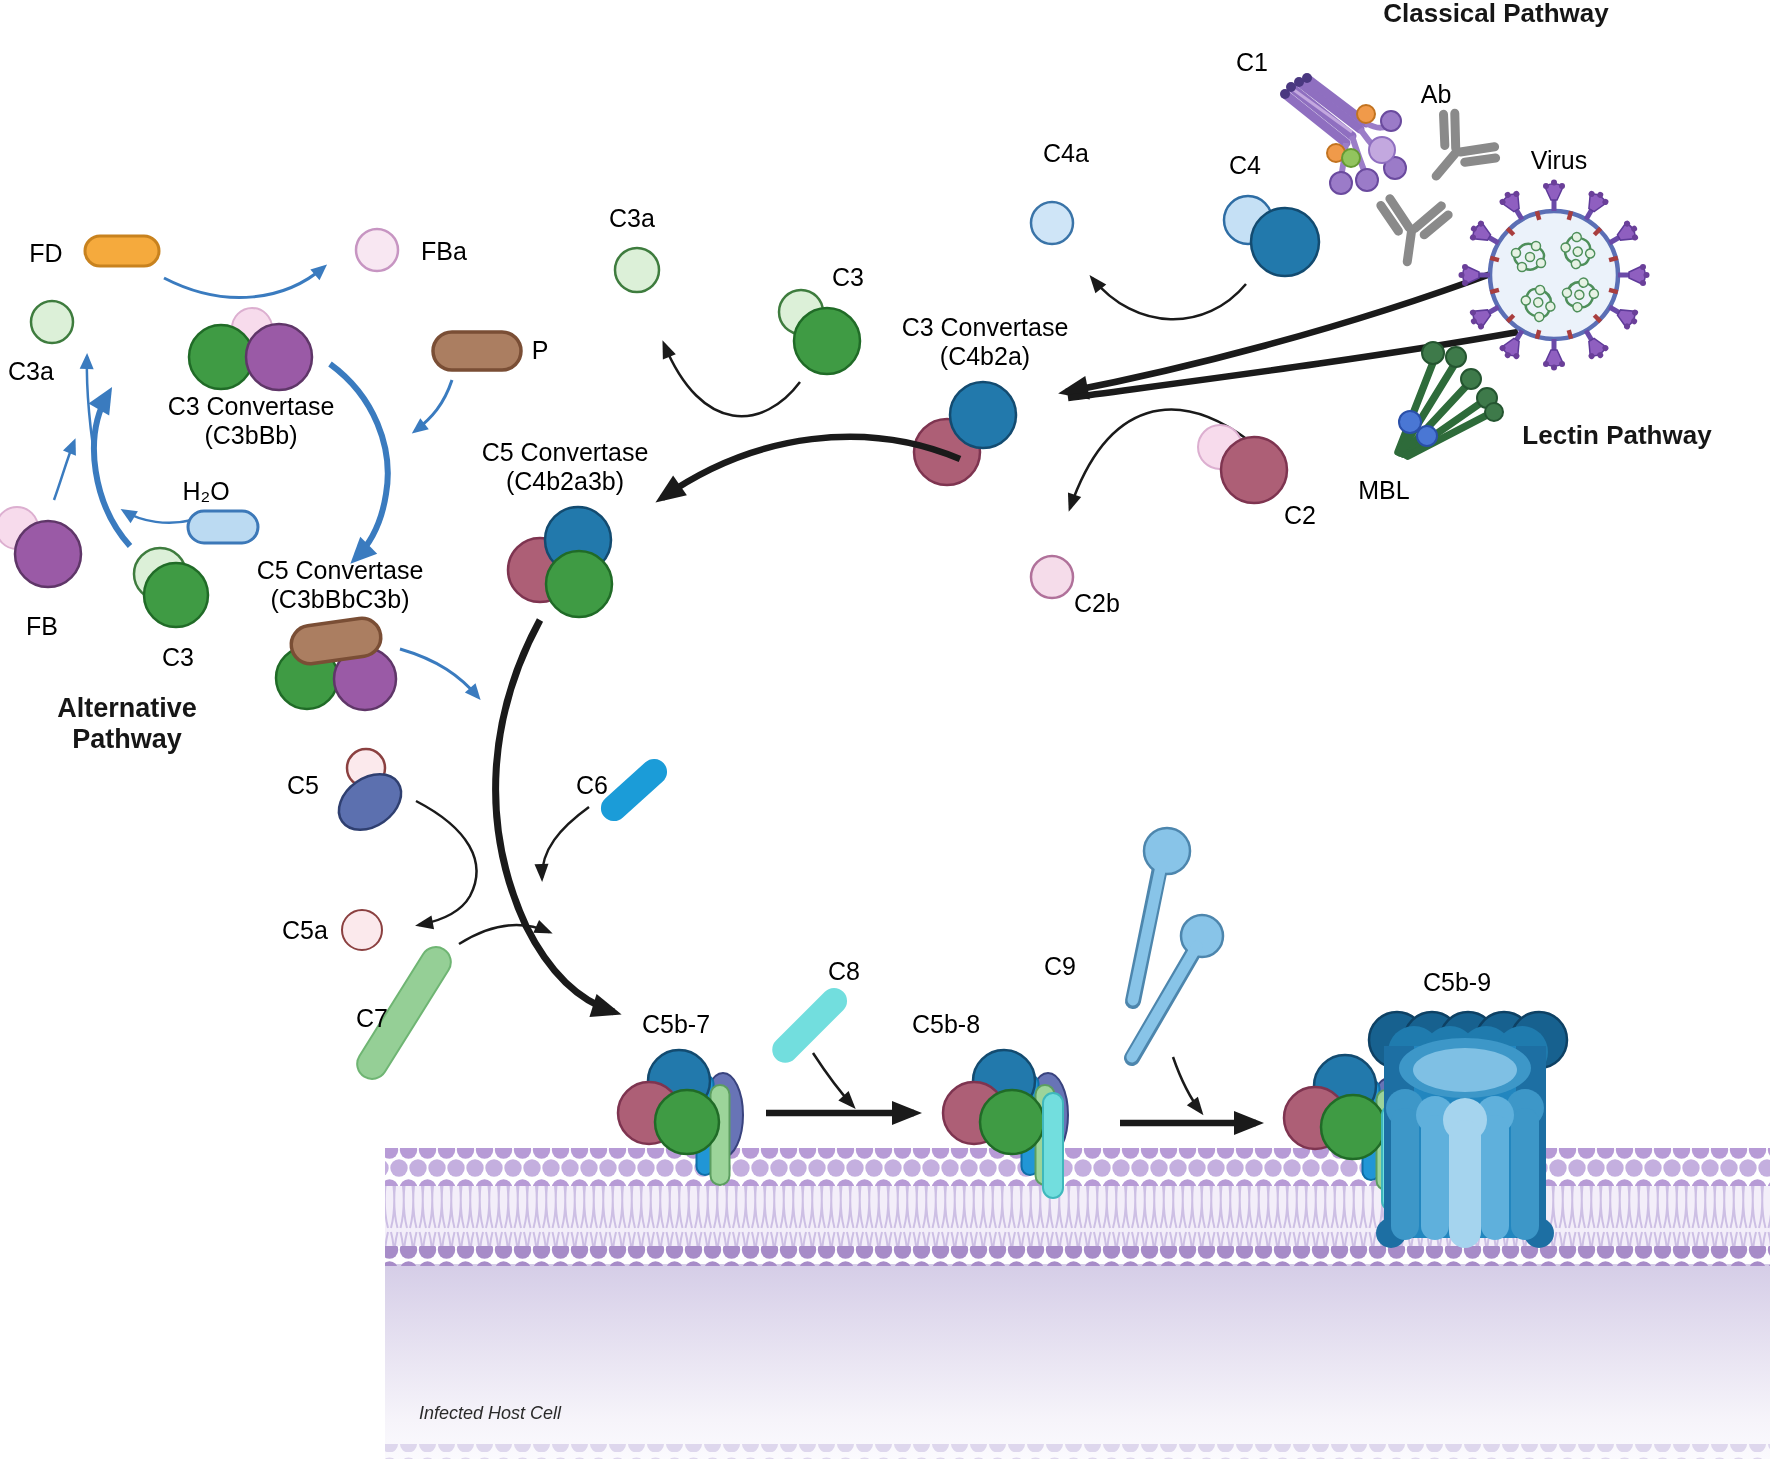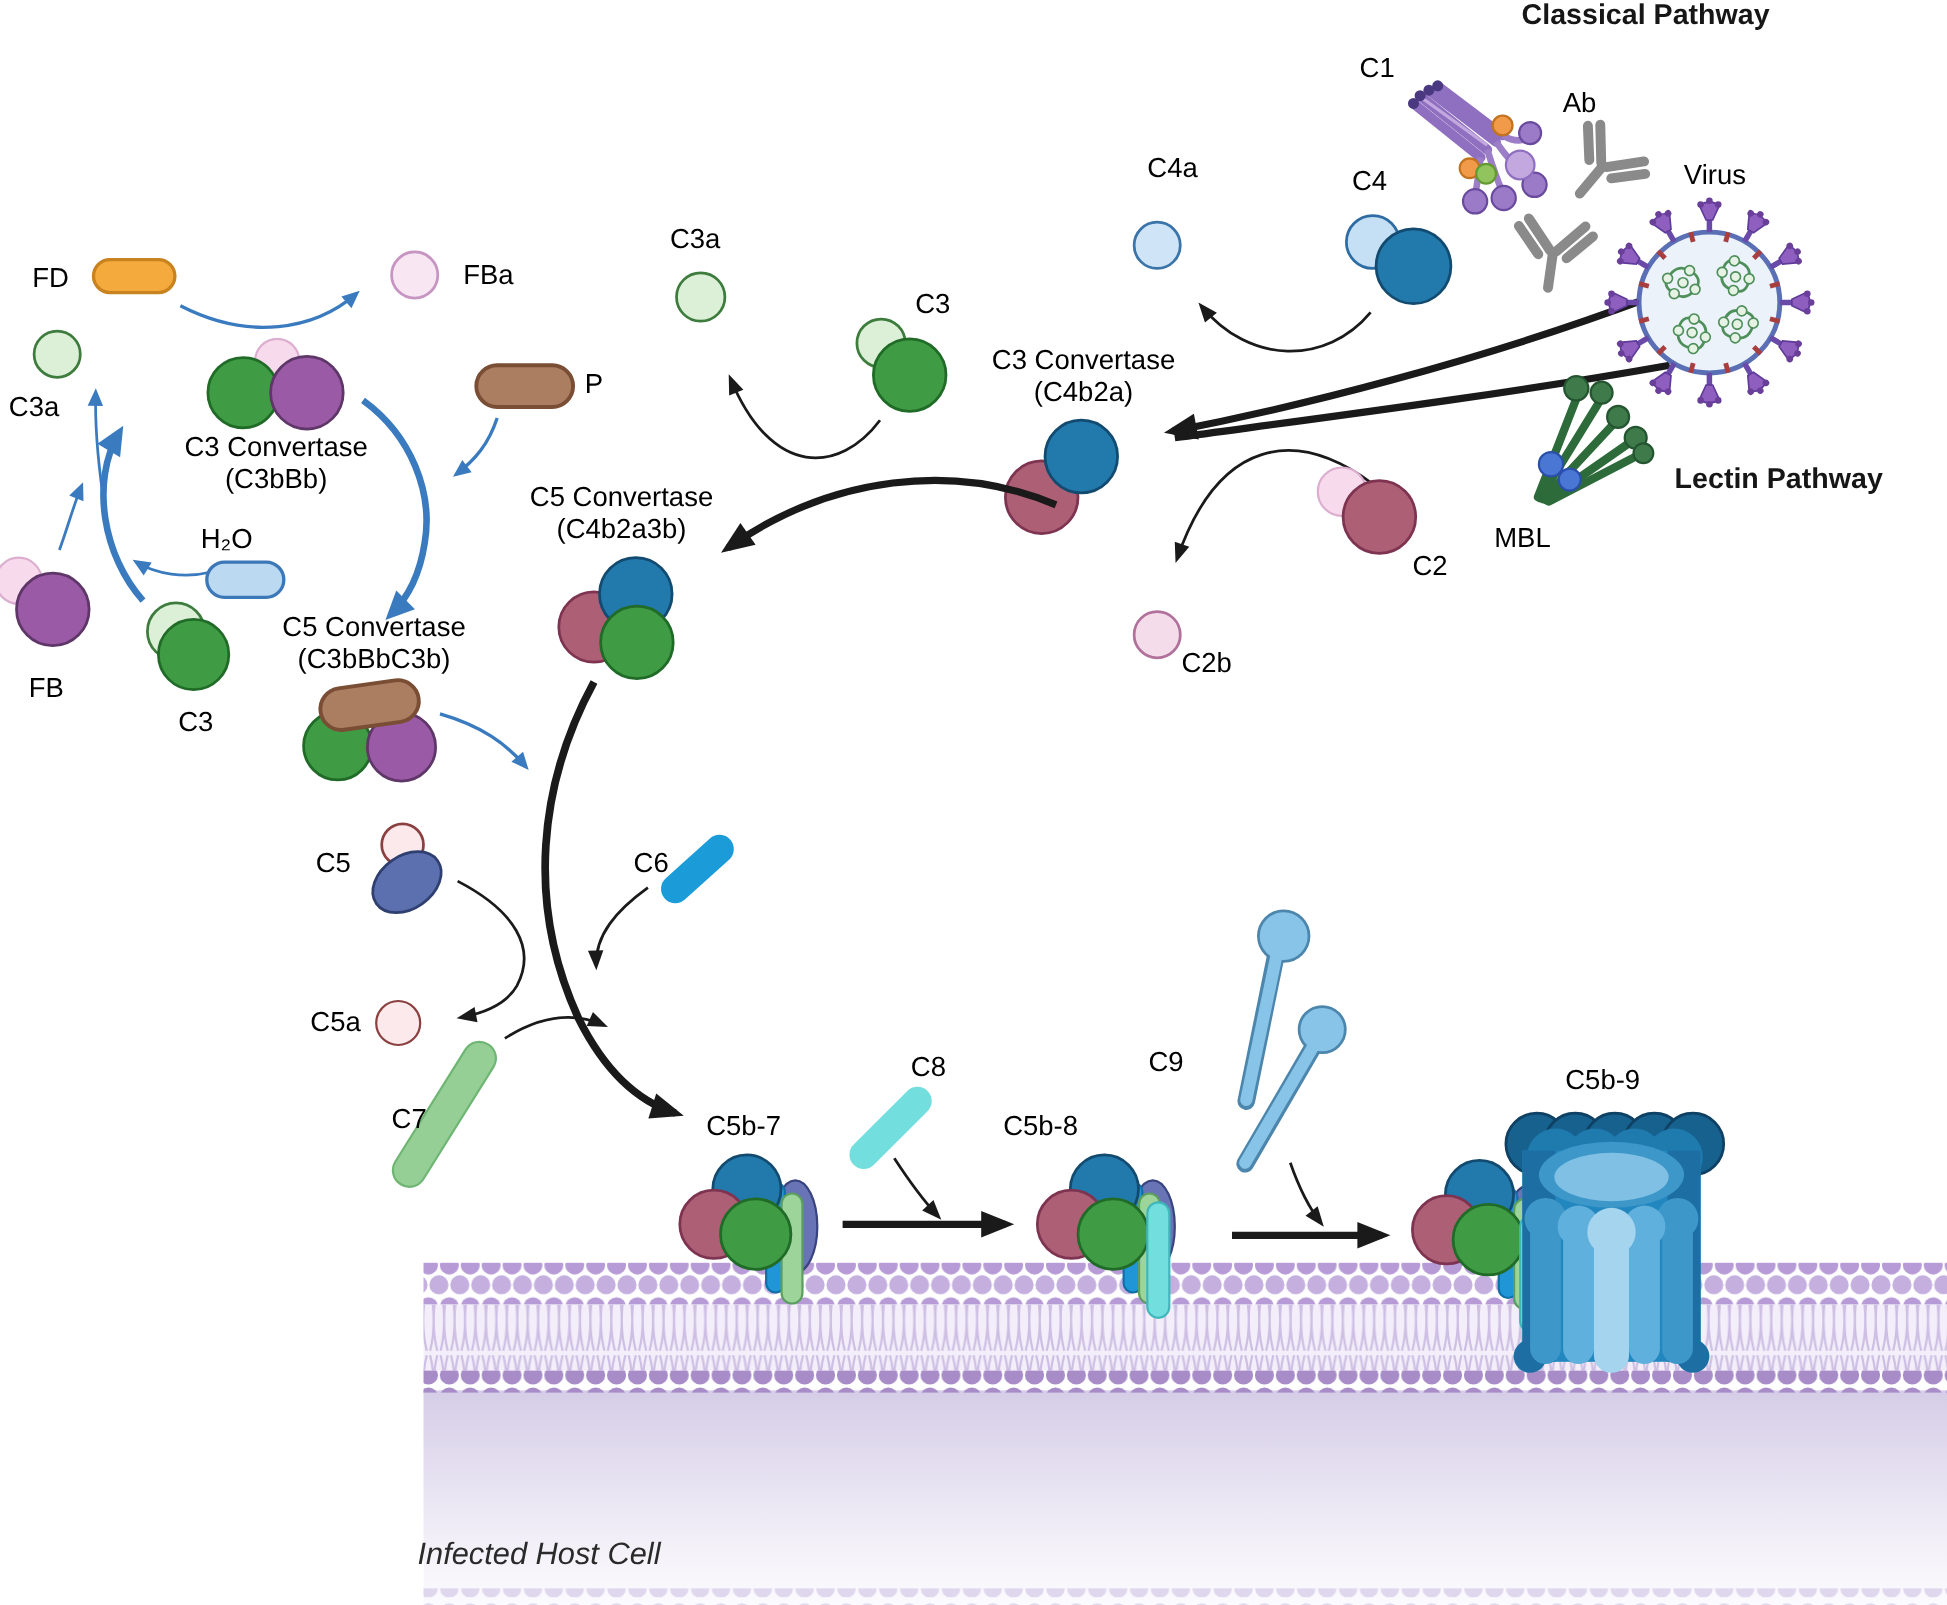--- a/index.html
+++ b/index.html
@@ -7,21 +7,21 @@
     position:relative;width:1770px;height:1459px;background:#ffffff;overflow:hidden;
     font-family:"Liberation Sans", sans-serif;color:#222;
   }
   #art{position:absolute;left:0;top:0;}
   .lbl{
     position:absolute;transform:translate(-50%,-50%);
     font-size:25px;line-height:1.15;color:#000000;white-space:nowrap;text-align:center;
   }
   .bold{font-weight:bold;font-size:26px;color:#161616;margin-left:12px;}
   .two{white-space:normal;}
-  .italic{font-style:italic;font-size:28px;color:#2a2a2a;}
+  .italic{font-style:italic;font-size:18px;color:#2a2a2a;}
   .mac-lb{font-weight:bold;font-size:24px;color:#161616;white-space:normal;width:215px;}
   .alt-lb{font-weight:bold;font-size:27px;color:#161616;white-space:normal;width:170px;}
 </style>
 </head>
 <body>
 
 <div id="stage">
 
 <svg id="art" width="1770" height="1459" viewBox="0 0 1770 1459">
   <defs>
@@ -359,20 +359,21 @@
       <circle cx="1495" cy="1115" r="19" fill="#5FB0DC"></circle>
       <rect x="1481" y="1115" width="28" height="125" rx="14" fill="#5FB0DC"></rect>
       <circle cx="1465" cy="1120" r="22" fill="#A5D4EE"></circle>
       <rect x="1449" y="1120" width="32" height="128" rx="16" fill="#A5D4EE"></rect>
     </g>
   </g>
 </svg>
 
   <div class="lbl bold" style="left:1484px;top:14px">Classical Pathway</div>
   <div class="lbl bold" style="left:1605px;top:436px">Lectin Pathway</div>
+  <div class="lbl alt-lb" style="left:127px;top:724px">Alternative Pathway</div>
 
   <div class="lbl" style="left:1252px;top:62px">C1</div>
   <div class="lbl" style="left:1436px;top:94px">Ab</div>
   <div class="lbl" style="left:1559px;top:160px">Virus</div>
   <div class="lbl" style="left:1384px;top:490px">MBL</div>
 
   <div class="lbl" style="left:1066px;top:153px">C4a</div>
   <div class="lbl" style="left:1245px;top:165px">C4</div>
   <div class="lbl" style="left:1300px;top:515px">C2</div>
   <div class="lbl" style="left:1097px;top:603px">C2b</div>

